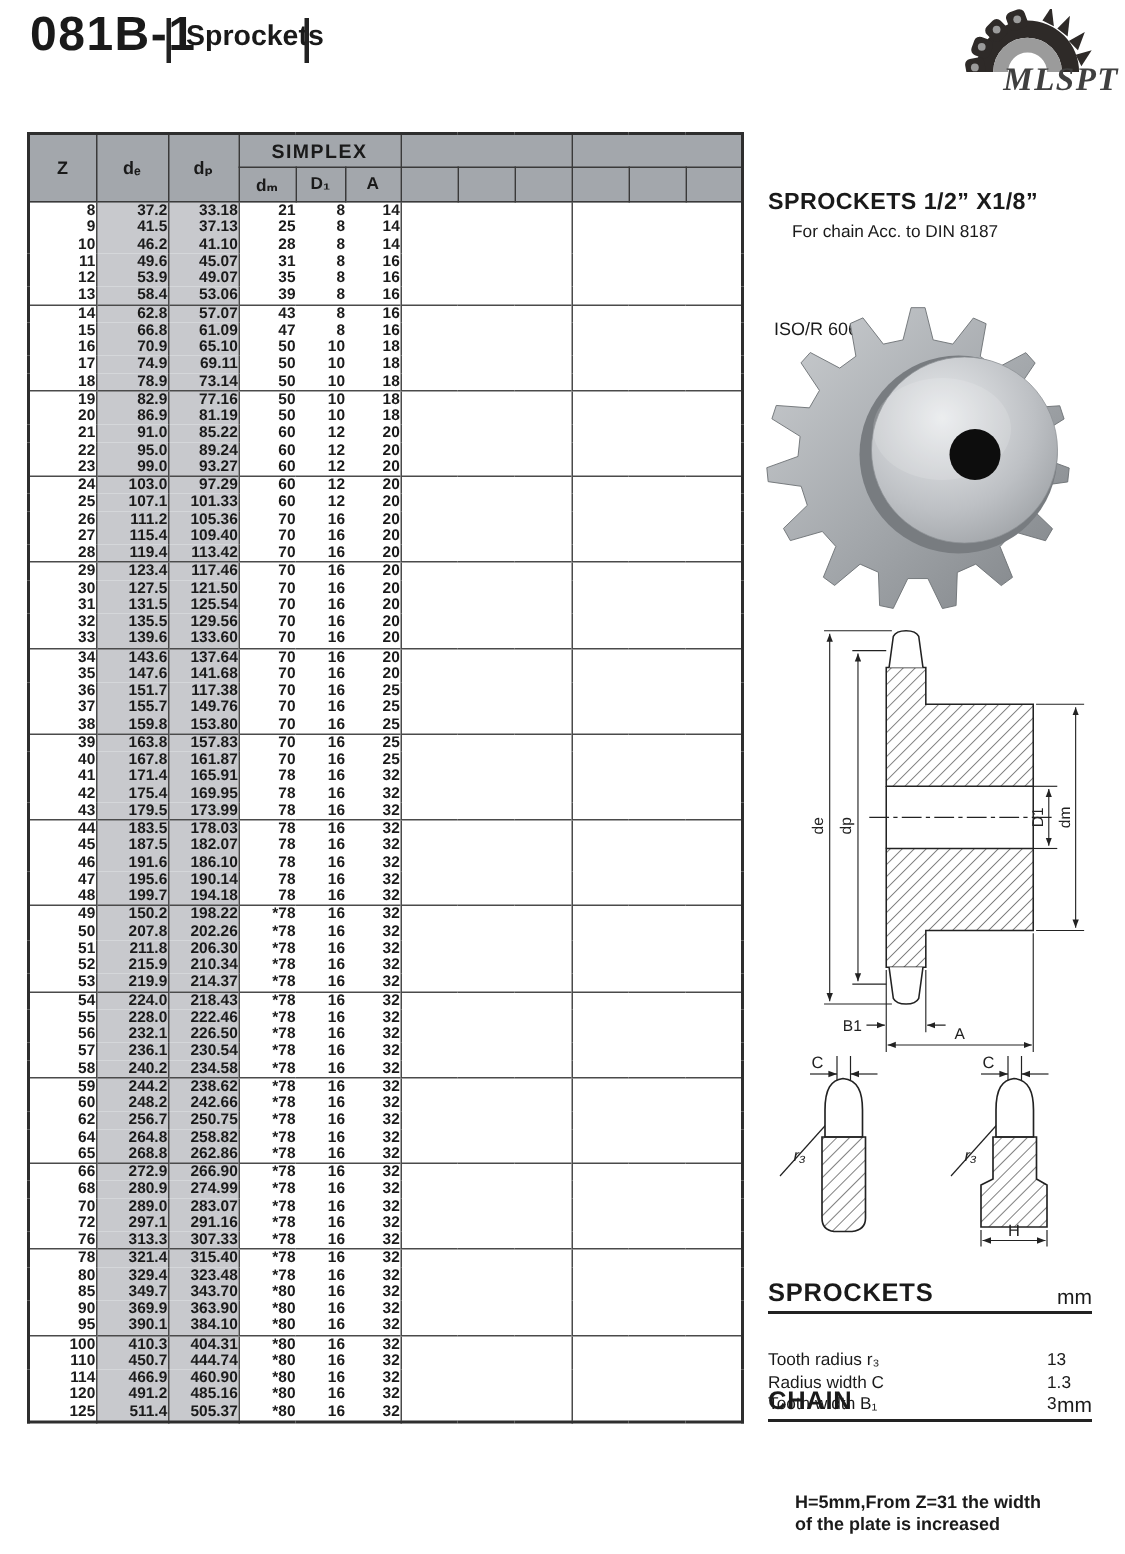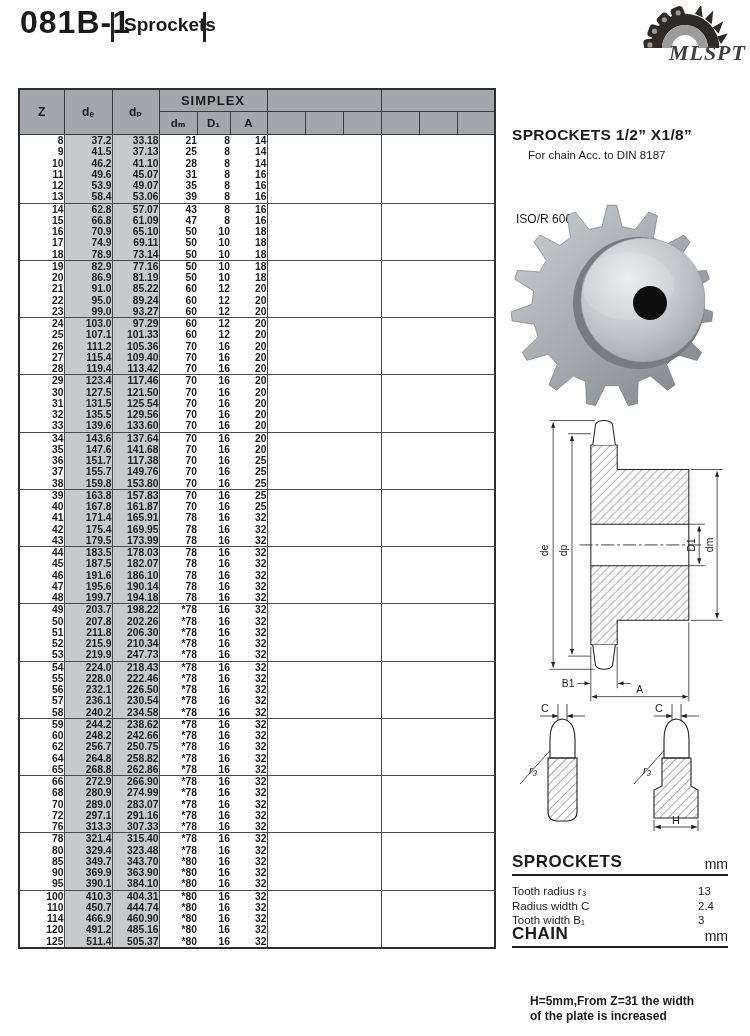--- a/index.html
+++ b/index.html
@@ -52,21 +52,21 @@
   #tech-drawing{left:538px;top:413px;}
   #profile-left{left:514px;top:700px;}
   #profile-right{left:624px;top:700px;}
 
   .spec{position:absolute;left:512px;width:216px;}
   #spec-sprockets{top:852px;} #spec-chain{top:924px;}
   .spec-head{display:flex;justify-content:space-between;align-items:flex-end;
      border-bottom:2.5px solid #222;padding-bottom:2px;}
   .spec-title{font-size:17px;font-weight:bold;letter-spacing:.5px;}
   .spec-unit{font-size:14px;font-weight:normal;}
-  .spec-rows{margin-top:8px;}
+  .spec-rows{margin-top:24px;}
   .spec-row{position:relative;font-size:11.5px;line-height:14.5px;height:14.5px;}
   .spec-val{position:absolute;left:186px;top:0;}
   #plate-note{left:512px;top:994px;font-size:12px;font-weight:bold;line-height:15px;
      white-space:pre-line;width:230px;margin-left:18px;}
 
   svg text{font-family:"Liberation Sans","DejaVu Sans",sans-serif;font-size:11px;fill:#222;}
 </style>
 </head>
 <body>
 
@@ -557,21 +557,21 @@
         <td class="c-dm">78</td>
         <td class="c-d1">16</td>
         <td class="c-a">32</td>
         <td class="c-g2" colspan="3"></td>
         <td class="c-g3" colspan="3"></td>
       </tr>
     </tbody>
     <tbody class="grp">
       <tr>
         <td class="c-z">49</td>
-        <td class="c-de">203.7</td>
+        <td class="c-de">150.2</td>
         <td class="c-dp">198.22</td>
         <td class="c-dm">*78</td>
         <td class="c-d1">16</td>
         <td class="c-a">32</td>
         <td class="c-g2" colspan="3"></td>
         <td class="c-g3" colspan="3"></td>
       </tr>
       <tr>
         <td class="c-z">50</td>
         <td class="c-de">207.8</td>
@@ -598,21 +598,21 @@
         <td class="c-dp">210.34</td>
         <td class="c-dm">*78</td>
         <td class="c-d1">16</td>
         <td class="c-a">32</td>
         <td class="c-g2" colspan="3"></td>
         <td class="c-g3" colspan="3"></td>
       </tr>
       <tr>
         <td class="c-z">53</td>
         <td class="c-de">219.9</td>
-        <td class="c-dp">247.73</td>
+        <td class="c-dp">214.37</td>
         <td class="c-dm">*78</td>
         <td class="c-d1">16</td>
         <td class="c-a">32</td>
         <td class="c-g2" colspan="3"></td>
         <td class="c-g3" colspan="3"></td>
       </tr>
     </tbody>
     <tbody class="grp">
       <tr>
         <td class="c-z">54</td>
@@ -991,21 +991,21 @@
   <text x="52" y="124" text-anchor="middle">H</text>
 </svg>
 
 <div class="spec" id="spec-sprockets">
   <div class="spec-head">
     <span class="spec-title">SPROCKETS</span>
     <span class="spec-unit">mm</span>
   </div>
   <div class="spec-rows" id="spec-sprockets-rows">
       <div class="spec-row"><span>Tooth radius r₃</span><span class="spec-val">13</span></div>
-      <div class="spec-row"><span>Radius width C</span><span class="spec-val">2.4</span></div>
+      <div class="spec-row"><span>Radius width C</span><span class="spec-val">1.3</span></div>
       <div class="spec-row"><span>Tooth width B₁</span><span class="spec-val">3</span></div>
     </div>
 </div>
 
 <div class="spec" id="spec-chain">
   <div class="spec-head">
     <span class="spec-title">CHAIN</span>
     <span class="spec-unit">mm</span>
   </div>
 </div>

